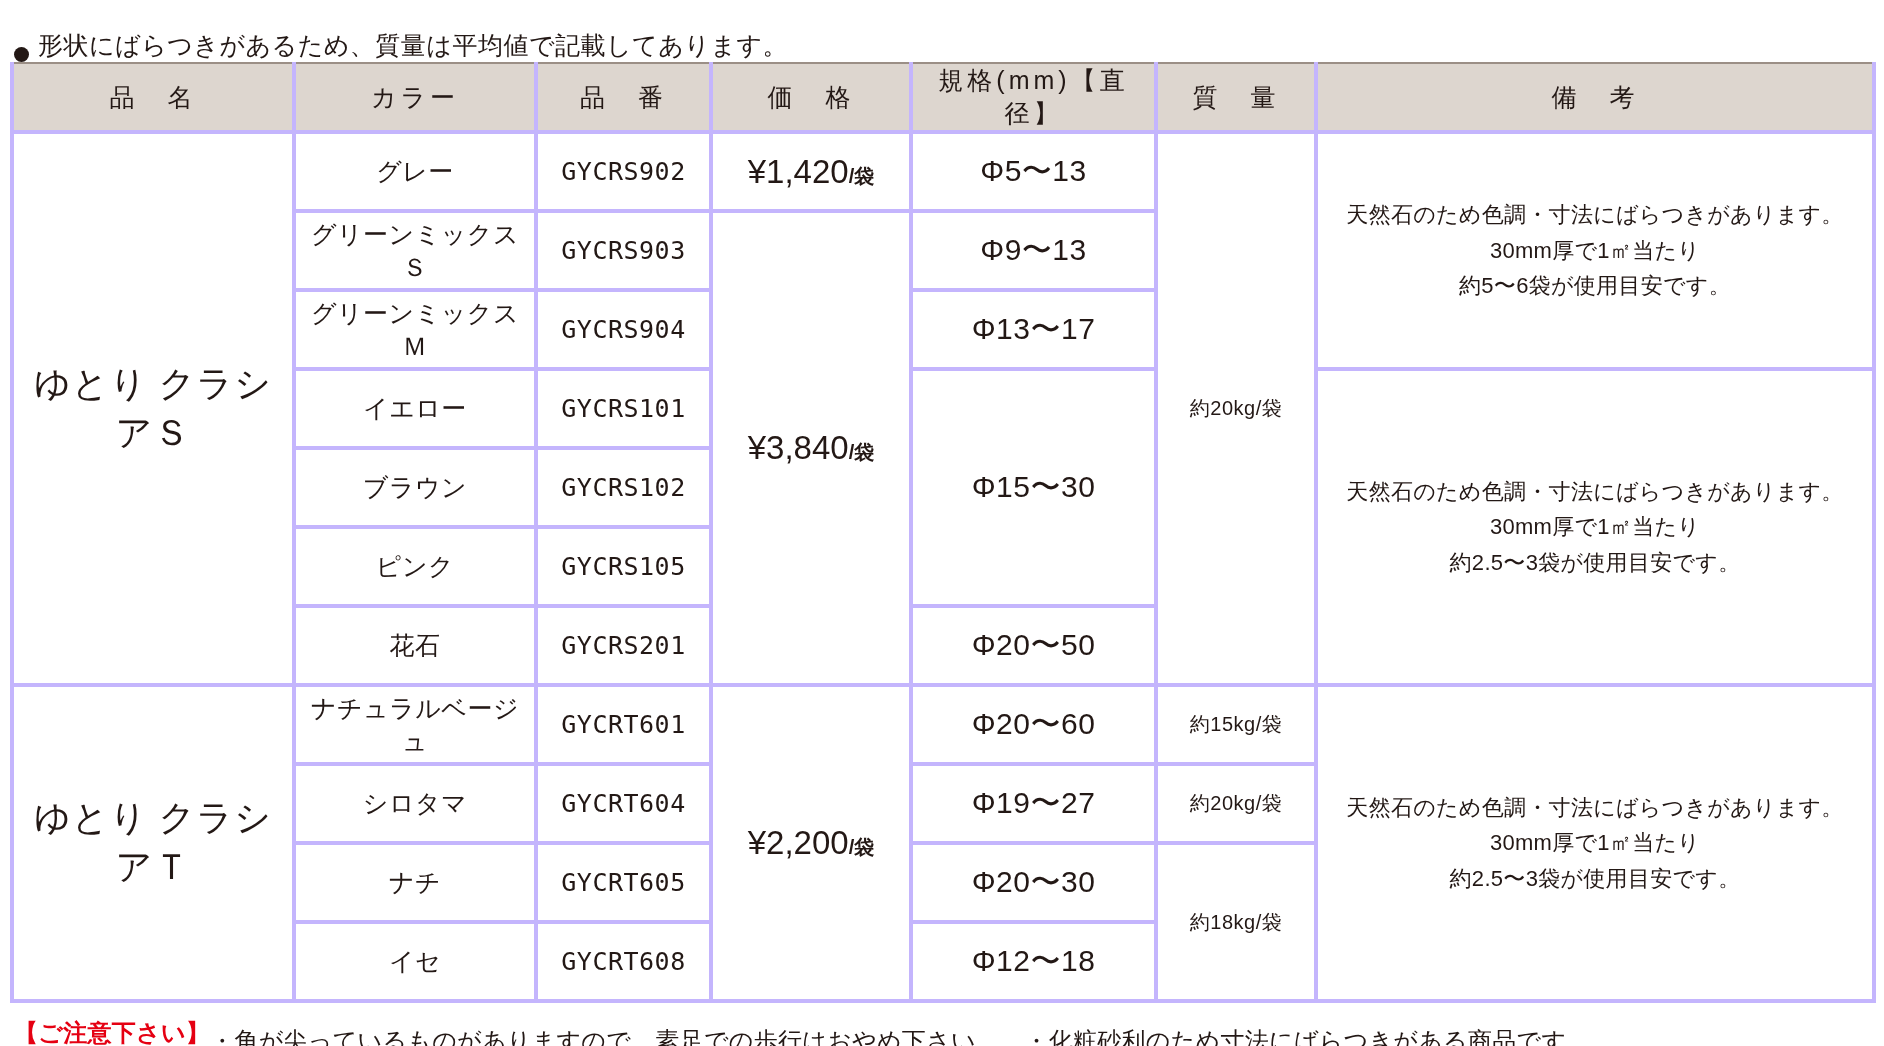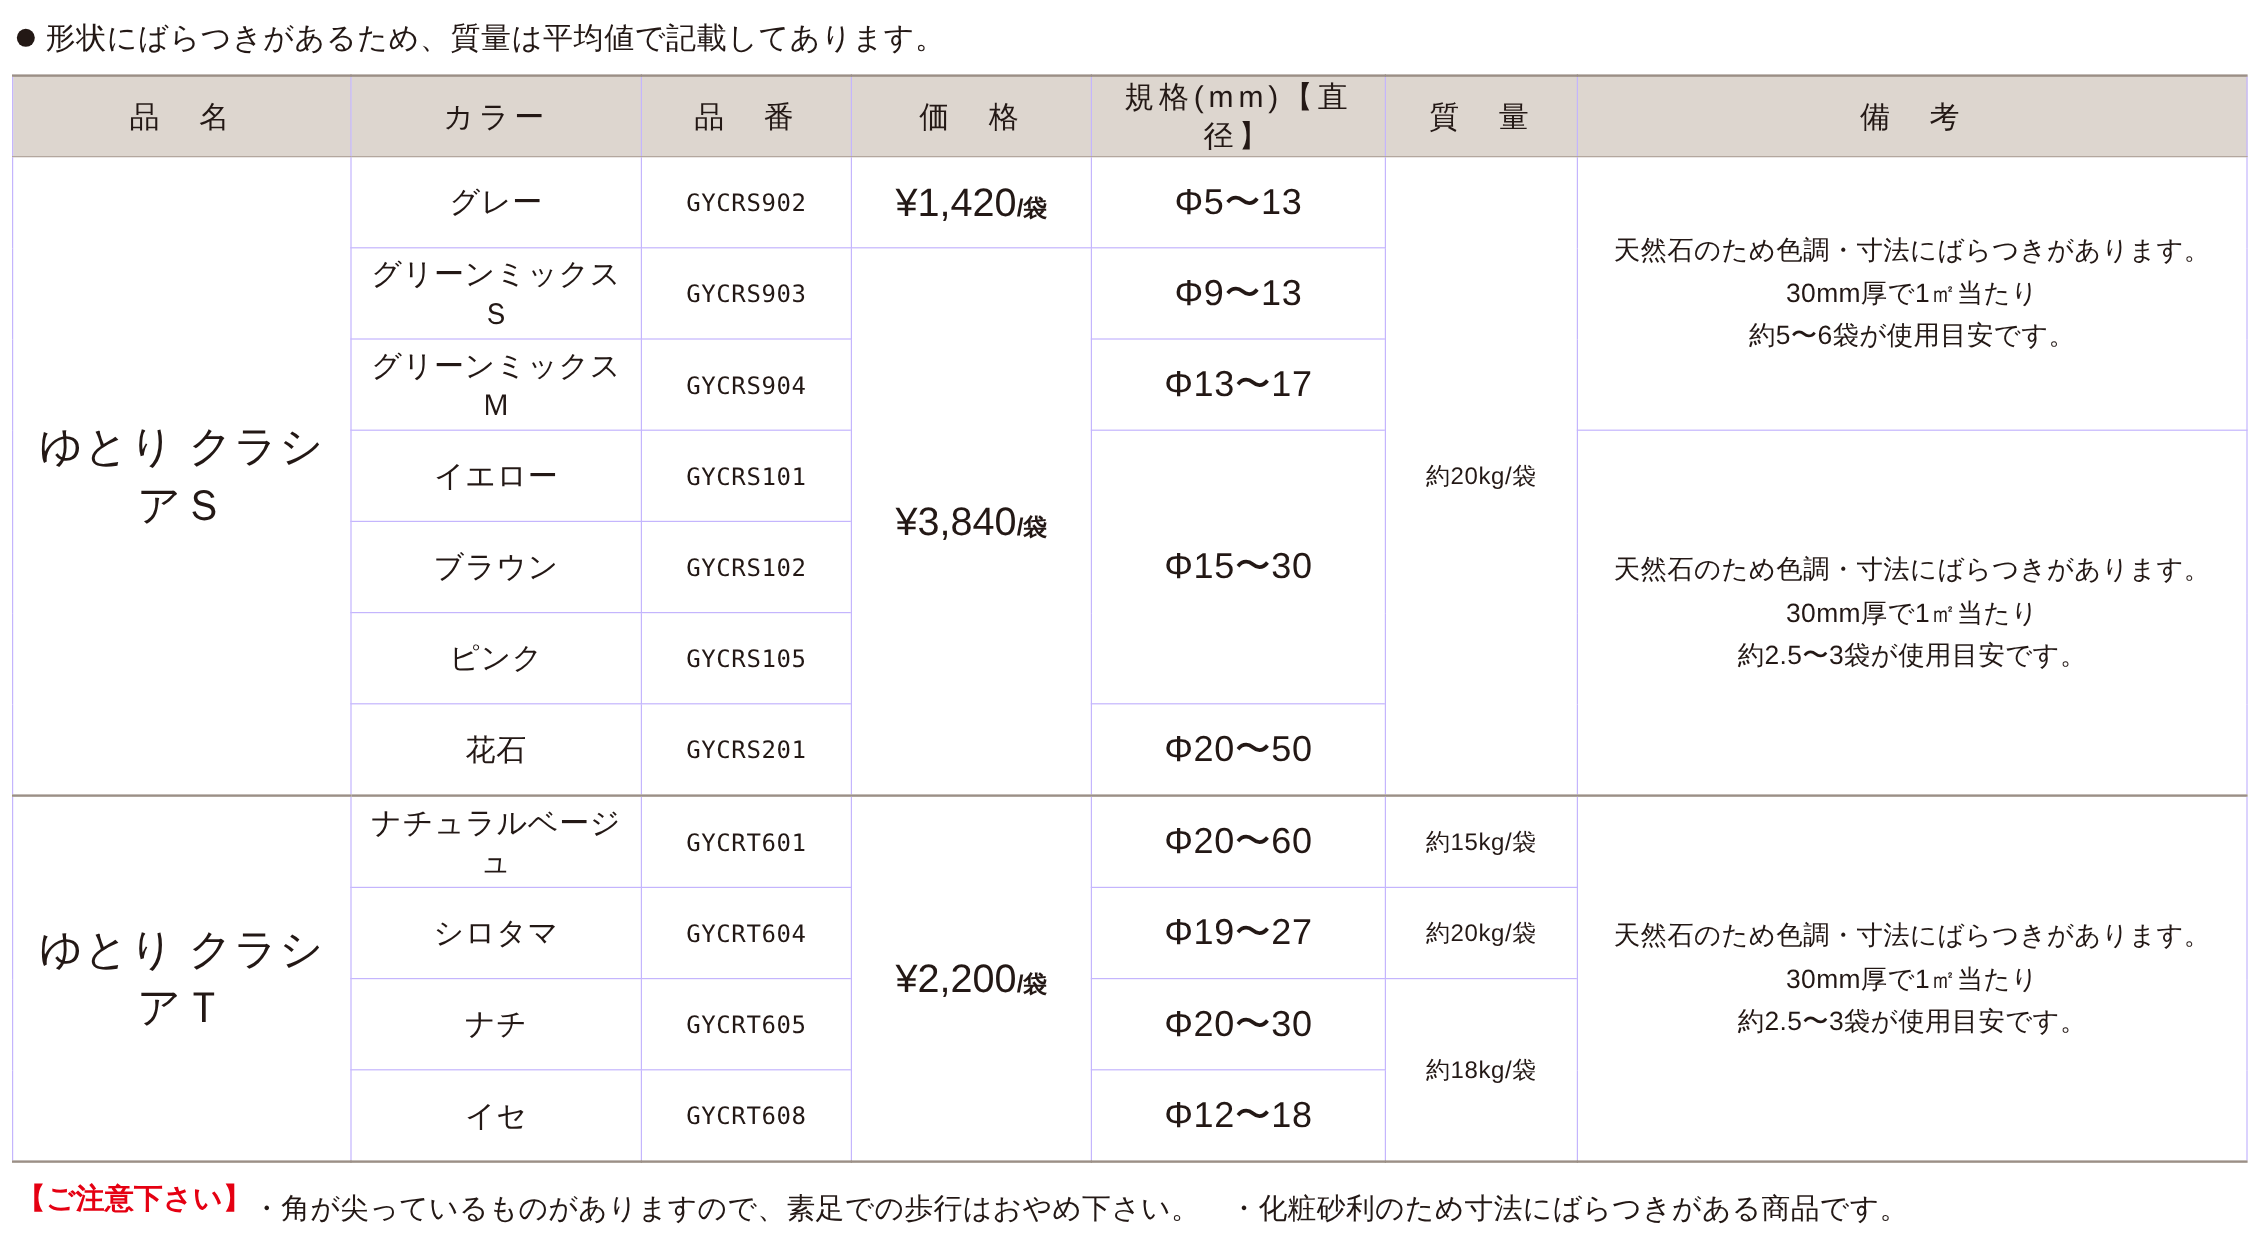--- a/index.html
+++ b/index.html
@@ -18,21 +18,21 @@
     position: relative;
     width: 1884px;
     height: 1046px;
     box-sizing: border-box;
     padding: 0 10px;
   }
 
   
   .top-note {
     display: flex;
-    align-items: center;
+    align-items: flex-end;
     height: 62px;
     font-size: 25px;
     letter-spacing: 0.5px;
     padding-left: 4px;
     color: #231815;
   }
   .bullet-dot {
     width: 15px;
     height: 15px;
     border-radius: 50%;
@@ -45,21 +45,21 @@
   table.price-table {
     border-collapse: collapse;
     width: 1862px;
     table-layout: fixed;
     border-top: 2px solid #9b8f86;
     border-bottom: 2px solid #9b8f86;
     padding-left: 24px;
   }
   table.price-table td,
   table.price-table th {
-    border: 1px solid #c4b5fd;
+    border: 4px solid #c4b5fd;
     padding: 0 8px;
     text-align: center;
     vertical-align: middle;
     font-weight: normal;
     color: #231815;
   }
   table.price-table thead th {
     background: #ddd6cf;
     height: 62px;
     font-size: 25px;
@@ -79,21 +79,21 @@
     font-size: 36px;
     letter-spacing: 1px;
   }
   td.color-cell {
     font-size: 25px;
     letter-spacing: 0.5px;
     height: 75px;
   }
   td.code-cell {
     font-family: "DejaVu Sans Mono", monospace;
-    font-size: 20px;
+    font-size: 25px;
     letter-spacing: 0.5px;
   }
   td.price-cell {
     font-size: 33px;
     font-weight: bold;
     letter-spacing: 0px;
   }
   td.price-cell .unit {
     font-size: 20px;
     font-weight: bold;

